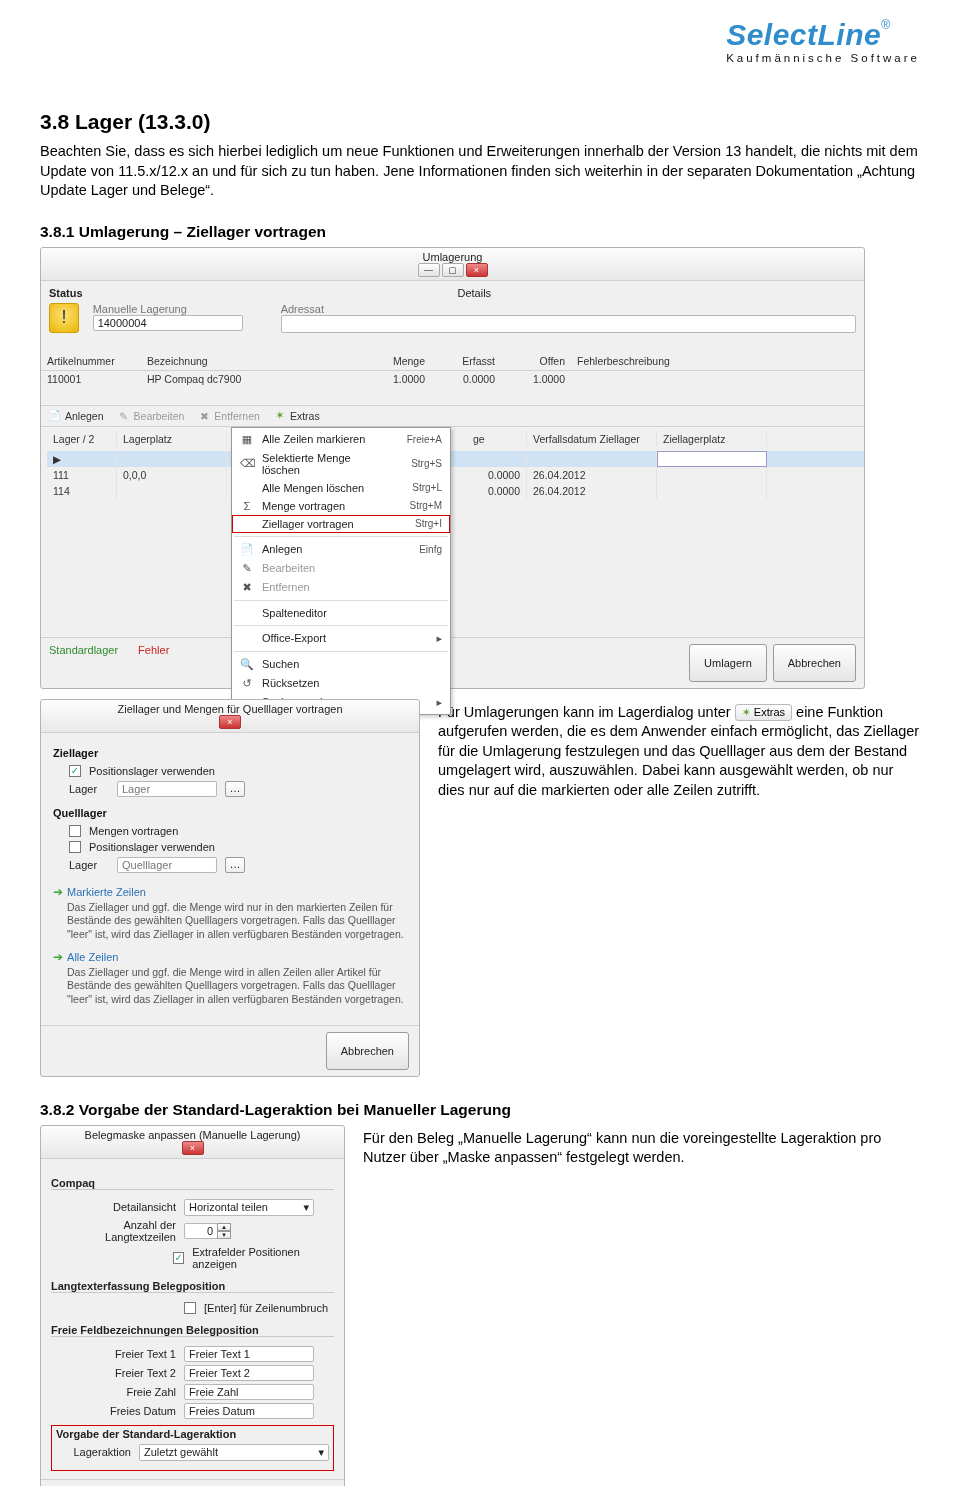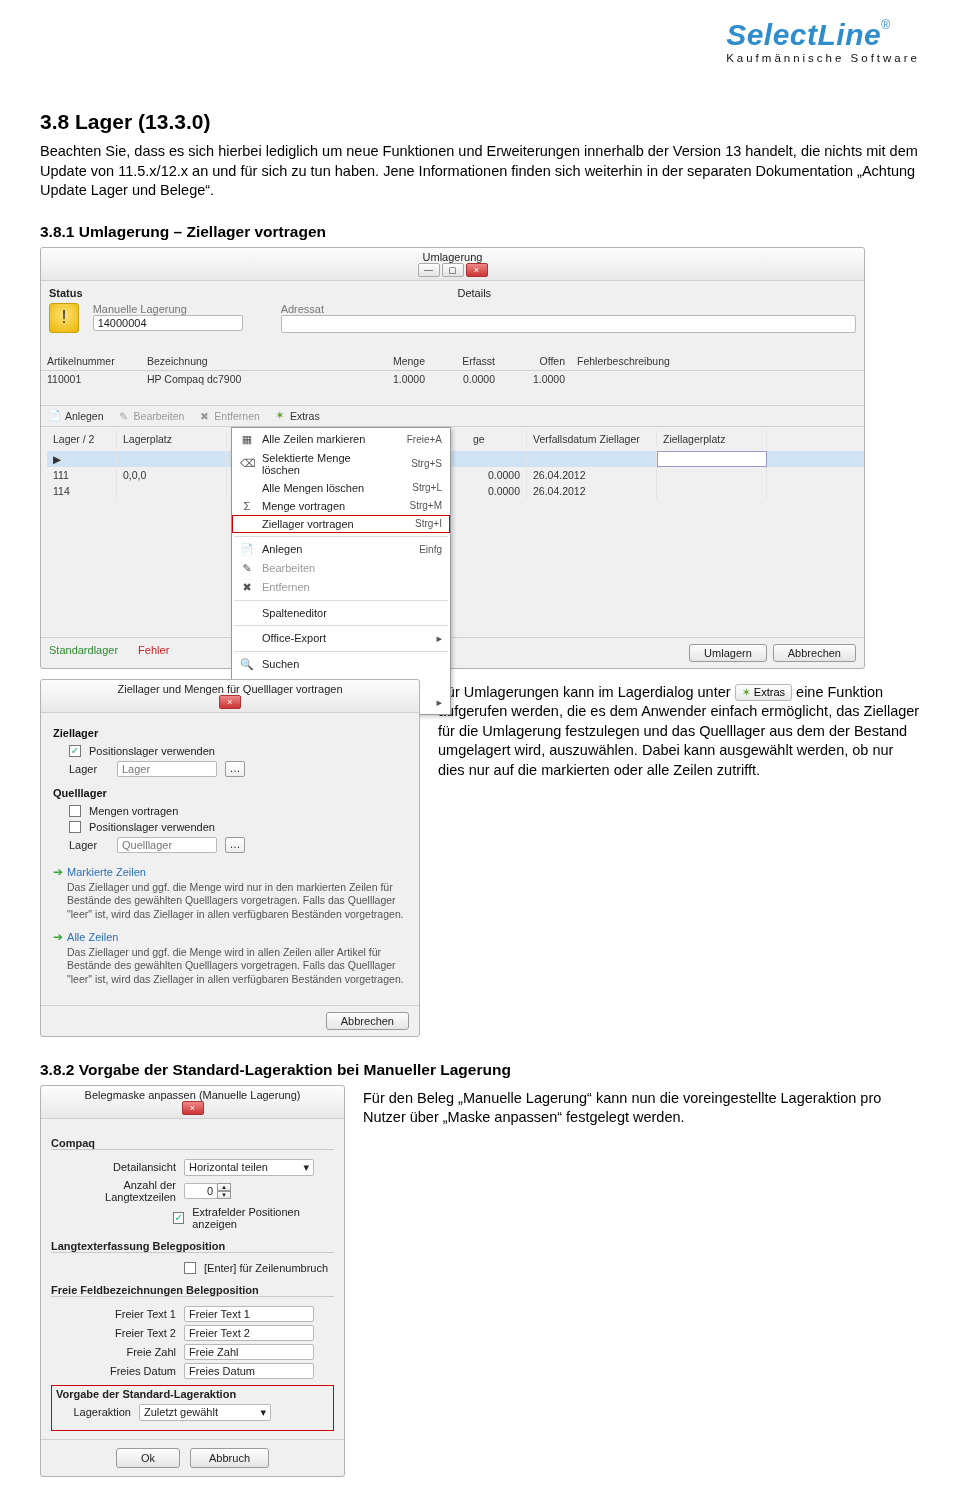--- a/index.html
+++ b/index.html
@@ -97,21 +97,21 @@
   .ctxitem .sc { color:#555; font-size:10px; min-width:48px; text-align:right; }
   .ctxitem.disabled { color:#999; }
   .ctxitem.hl { background:#fff; outline:1.5px solid #c00; outline-offset:-1px; }
   .ctxsep { height:1px; background:#dcdcdc; margin:3px 2px; }
   .ctxitem .arrow { color:#555; }
 
   .um-footer { display:flex; justify-content:space-between; padding:6px 8px; border-top:1px solid #d0d0d0;}
   .um-footer .left { display:flex; gap:20px; }
   .link-green { color:#2e8b2e; }
   .link-red { color:#c22; }
-  .wbtn { background:linear-gradient(#fefefe,#e5e5e5); border:1px solid #9a9a9a; border-radius:3px; padding:2px 14px; font-size:11px;}
+  .wbtn { background:linear-gradient(#fefefe,#e5e5e5); border:1px solid #9a9a9a; border-radius:3px; padding:12px 14px; font-size:11px;}
 
   
   .zdlg { width:380px; font-size:11px; }
   .zbody { padding:10px 12px; }
   .section-title { font-weight:bold; margin:4px 0 6px 0; color:#111; }
   .zrow { display:flex; align-items:center; gap:8px; margin:4px 0 4px 16px; }
   .chk { width:12px; height:12px; border:1px solid #777; background:#fff; display:inline-flex; align-items:center; justify-content:center; font-size:10px; color:#2a6; }
   .dots { width:20px; height:16px; border:1px solid #9a9a9a; border-radius:2px; background:linear-gradient(#fff,#eee); text-align:center; }
   .green-arrow { color:#3aa63a; font-size:12px; margin-right:4px; }
   .help-text { color:#555; font-size:10.5px; line-height:1.3; margin:2px 0 8px 14px; }
@@ -468,21 +468,21 @@
           </div>
         <div class="brow">
             <span class="lbl">Freies Datum</span>
             <span class="field" style="width:130px">Freies Datum</span>
           </div>
 
         <div class="hlbox">
           <div style="font-weight:bold;margin-bottom:4px">Vorgabe der Standard-Lageraktion</div>
           <div class="brow">
               <span class="lbl" style="width:75px;text-align:right">Lageraktion</span>
-              <span class="field" style="width:132px;display:flex;justify-content:space-between">
+              <span class="field" style="width:190px;display:flex;justify-content:space-between">
                 <span>Zuletzt gewählt</span>
                 <span>▾</span>
               </span>
             </div>
         </div>
       </div>
       <div class="bfoot">
         <span class="wbtn" style="padding:3px 24px">Ok</span>
         <span class="wbtn" style="padding:3px 18px">Abbruch</span>
       </div>

